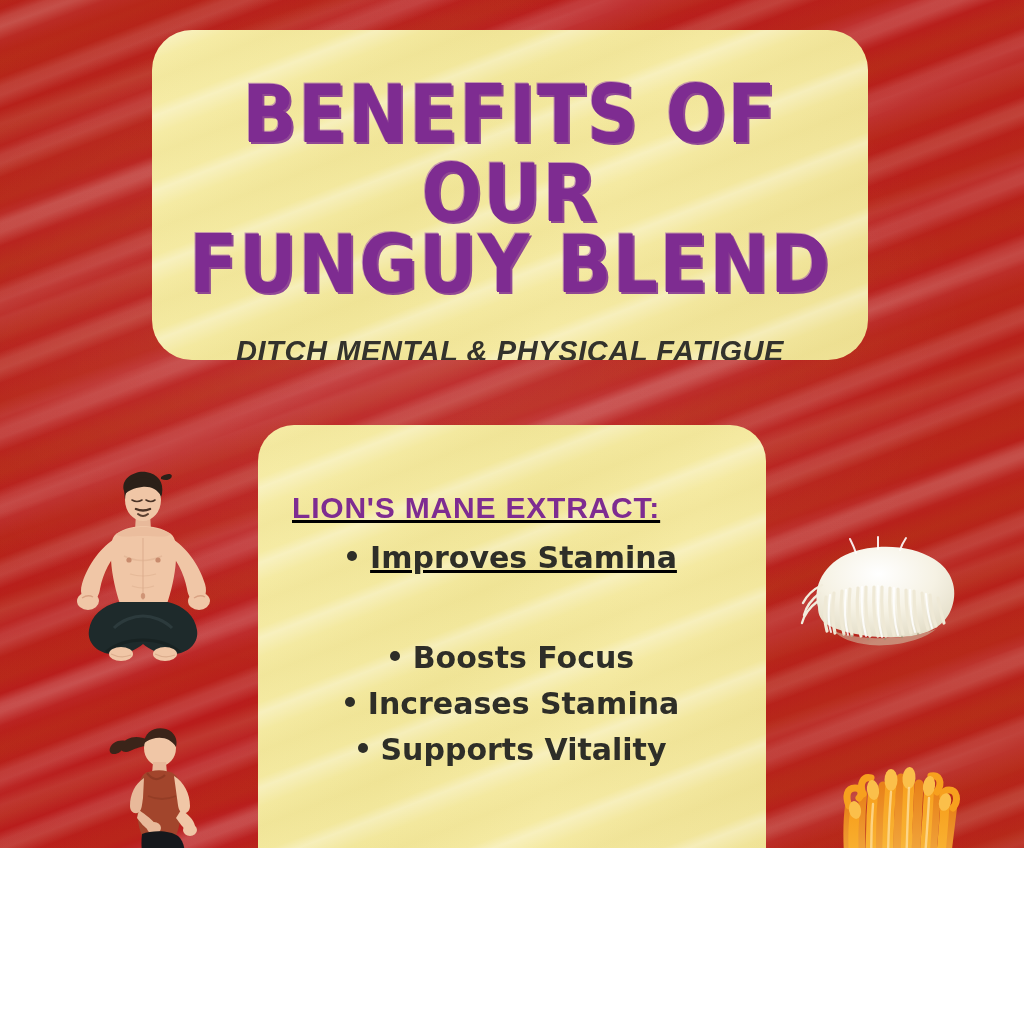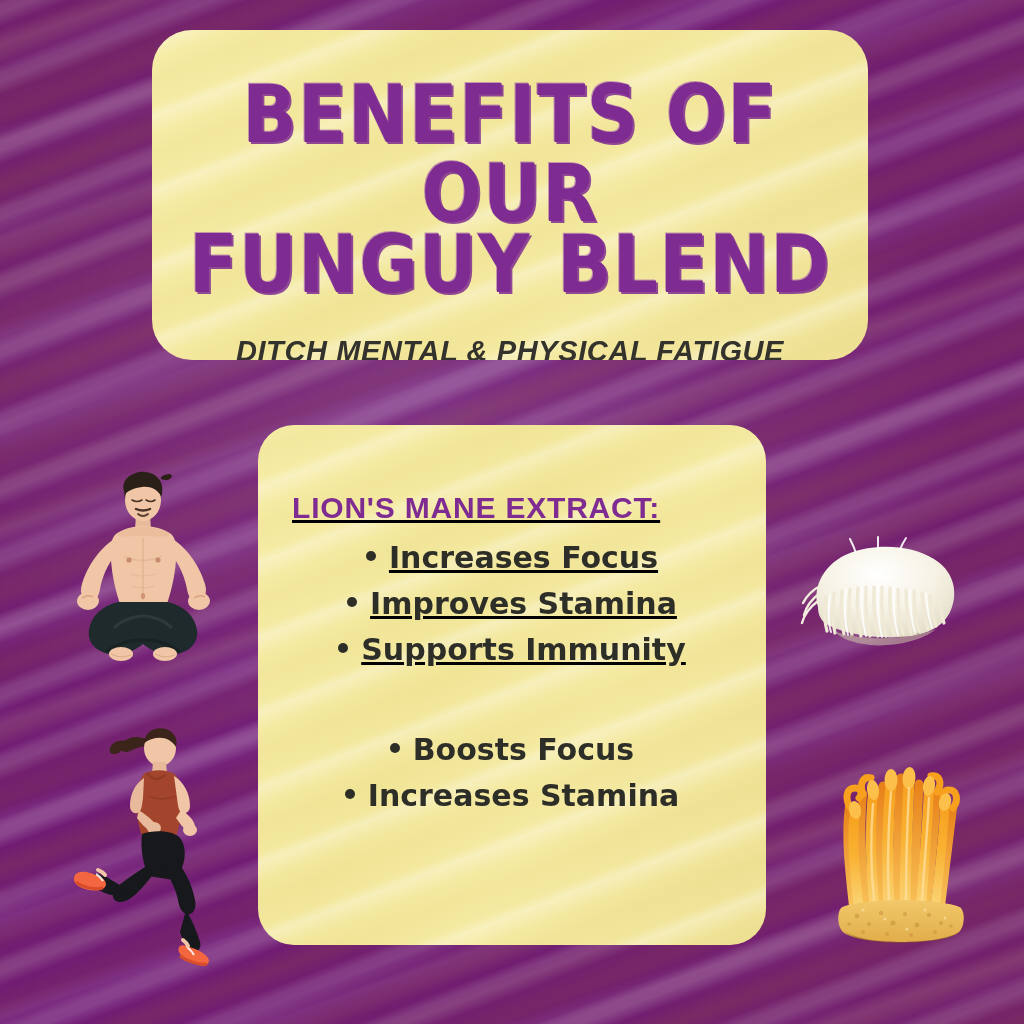--- a/index.html
+++ b/index.html
@@ -9,22 +9,22 @@
   body {
     width: 1024px;
     height: 1024px;
     overflow: hidden;
     font-family: "Liberation Sans", sans-serif;
   }
 
   #poster {
     position: relative;
     width: 1024px;
-    height: 1024px;
-    background: #701a75;
+    height: 848px;
+    background: #b91c1c;
     overflow: hidden;
   }
 
   
   .bg-stripes {
     position: absolute;
     left: -40%;
     top: -40%;
     width: 180%;
     height: 180%;
@@ -209,42 +209,38 @@
     </div>
   </div>
 
   <div class="card" id="benefits-card">
 
     <div class="section" id="sec-lions">
       <div class="sec-heading">LION'S MANE EXTRACT:</div>
       <ul class="bullets">
         <li>
           <span class="dot"></span>
-          <span>Increases Focus</span>
-        </li>
-        <li>
-          <span class="dot"></span>
           <span>Improves Stamina</span>
-        </li>
-        <li>
-          <span class="dot"></span>
-          <span>Supports Immunity</span>
         </li>
       </ul>
     </div>
 
     <div class="section" id="sec-cord">
       <ul class="bullets">
         <li>
           <span class="dot"></span>
           <span>Boosts Focus</span>
         </li>
         <li>
           <span class="dot"></span>
           <span>Increases Stamina</span>
+        </li>
+        <li>
+          <span class="dot"></span>
+          <span>Supports Vitality</span>
         </li>
       </ul>
     </div>
 
   </div>
 
   <svg class="art" id="art-meditator" viewBox="0 0 168 215">
     <g>
 
       <path d="M66 23 C62 10 78 2 88 4 C100 6 106 14 104 26 C103 31 100 33 98 31 C95 22 86 19 78 22 C73 24 69 29 68 33 C66 31 67 27 66 23 Z" fill="#2B2018"></path>

